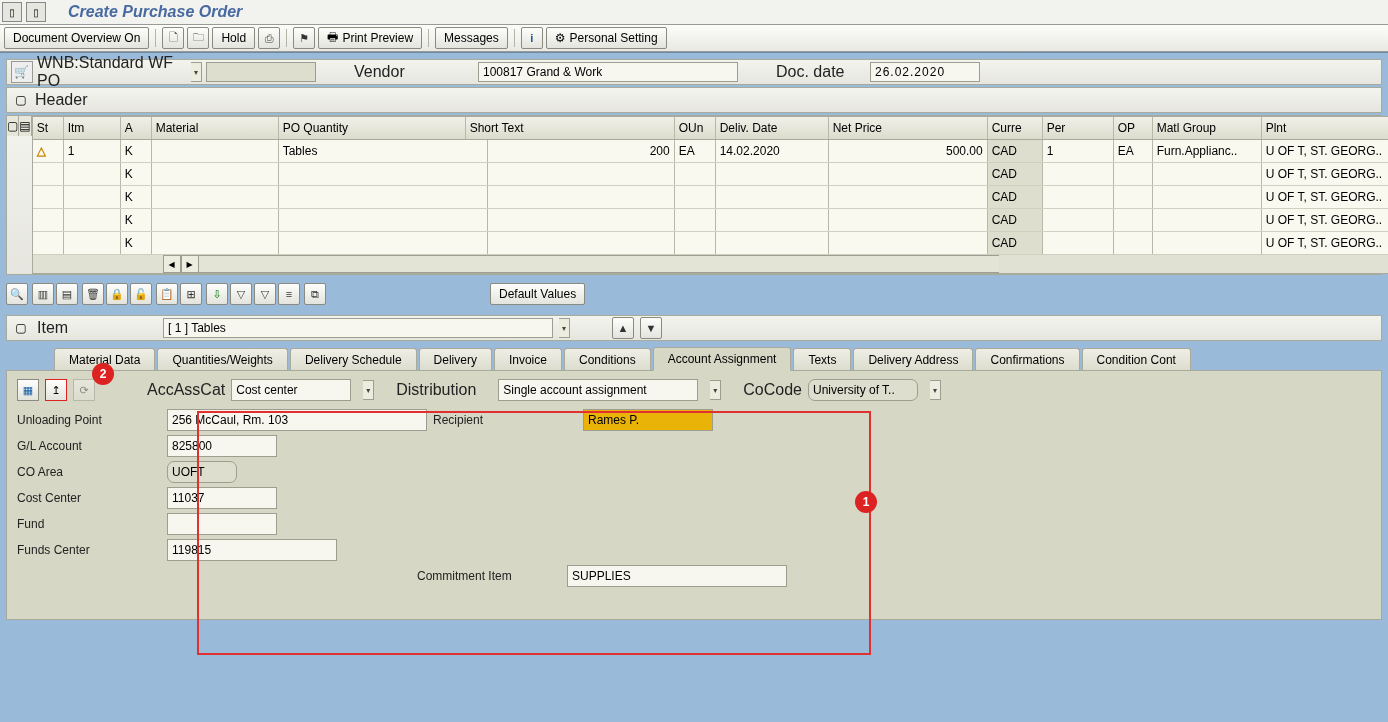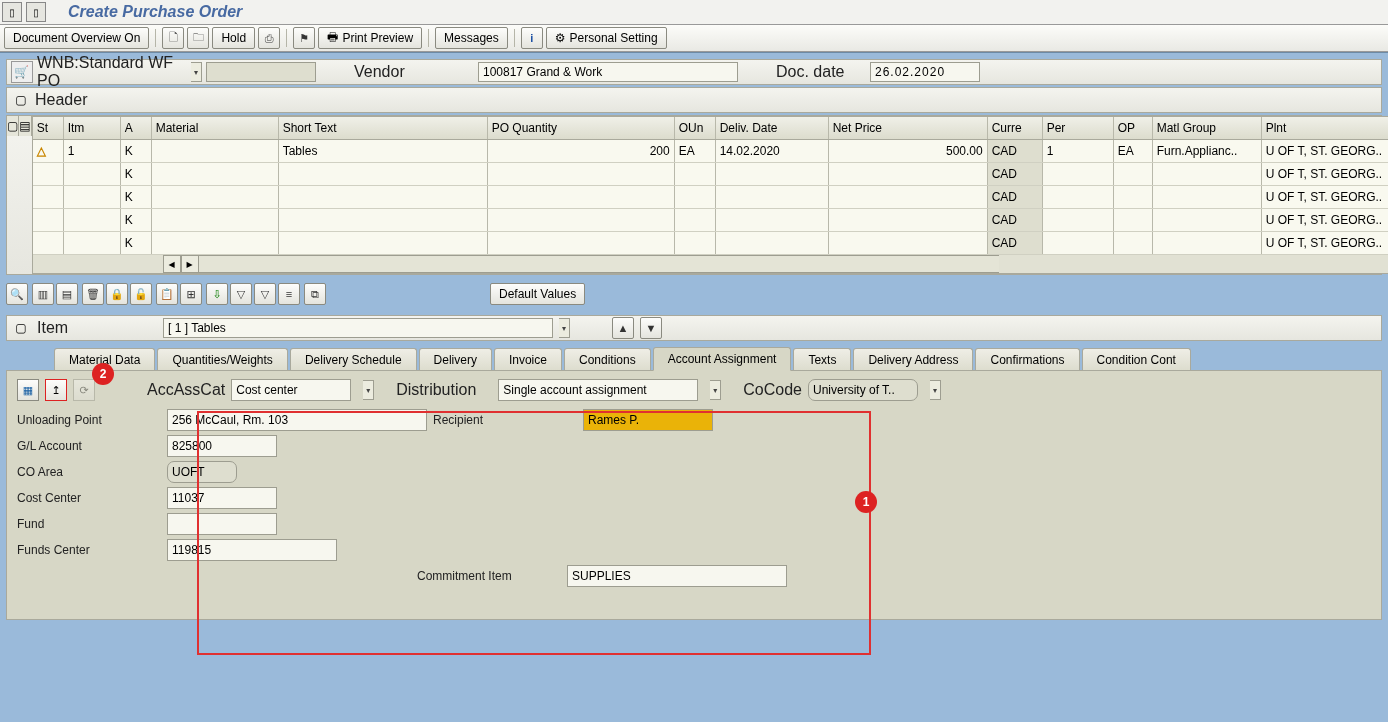--- a/index.html
+++ b/index.html
@@ -120,22 +120,22 @@
   <div class="strip" style="padding:0;height:auto;display:block;">
     <div style="display:flex;">
       <div class="iconcell" style="border-right:1px solid #a9a99c;background:#e6e6da;">▢</div>
       <div class="iconcell" style="border-right:1px solid #a9a99c;background:#e6e6da;">▤</div>
       <div class="grid" style="flex:1;">
         <div class="ghead">
           <div class="gc st">St</div>
           <div class="gc itm">Itm</div>
           <div class="gc a">A</div>
           <div class="gc mat">Material</div>
+          <div class="gc qty" style="justify-content:flex-start;">PO Quantity</div>
           <div class="gc sht">Short Text</div>
-          <div class="gc qty" style="justify-content:flex-start;">PO Quantity</div>
           <div class="gc oun">OUn</div>
           <div class="gc ddate">Deliv. Date</div>
           <div class="gc np" style="justify-content:flex-start;">Net Price</div>
           <div class="gc cur" style="background:inherit;">Curre</div>
           <div class="gc per">Per</div>
           <div class="gc op">OP</div>
           <div class="gc mgrp">Matl Group</div>
           <div class="gc plnt">Plnt</div>
         </div>
         <div id="grid-rows">

